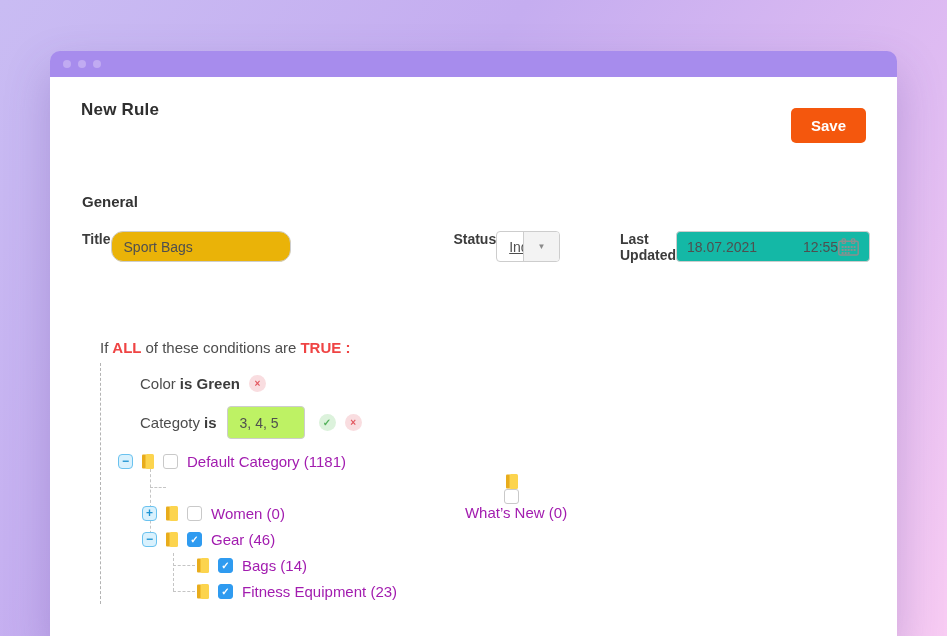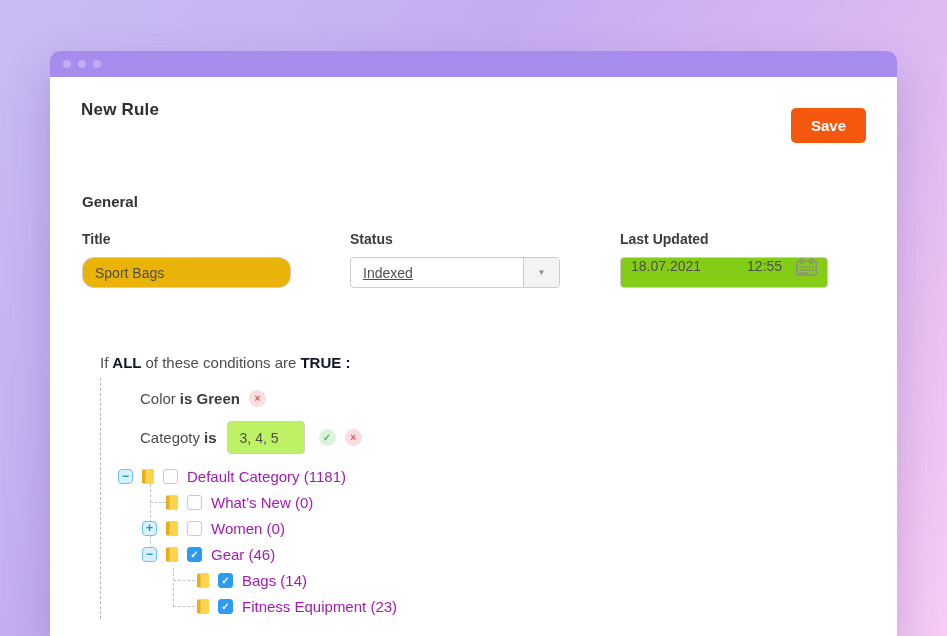--- a/index.html
+++ b/index.html
@@ -25,21 +25,21 @@
   .page-title { font-size: 17px; font-weight: bold; color: #2f2f2f; letter-spacing: 0.2px; }
   .save-btn {
     margin-top: 8px; background: #f4570d; color: #ffffff; border: none;
     font-family: "Liberation Sans", sans-serif; font-size: 15px; font-weight: bold;
     padding: 9px 20px; border-radius: 5px; cursor: pointer;
   }
 
   .general-section { margin-left: 1px; margin-top: 30px; }
   .section-heading { font-size: 15px; font-weight: bold; color: #333333; }
   .fields-row { display: flex; margin-top: 21px; }
-  .field { display: flex; flex-direction: column; }
+  .field { display: flex; flex-direction: row; }
   .field-title { width: 209px; margin-right: 59px; }
   .field-status { width: 210px; margin-right: 60px; justify-content: flex-end; }
   .field-updated { width: 208px; }
   .field-label { font-size: 14px; font-weight: bold; color: #3c3c3c; margin-bottom: 10px; }
   .text-input {
     height: 31px; width: 100%; border: 1px solid #cdcdcd; border-radius: 12px;
     font-family: "Liberation Sans", sans-serif; font-size: 14px; color: #4f4f4f;
     padding: 0 12px; background: #eab308;
   }
   .select-box {
@@ -47,31 +47,31 @@
     background: #fff; display: flex; align-items: center;
   }
   .select-value { font-size: 14px; color: #4f4f4f; padding-left: 12px; text-decoration: underline; }
   .select-arrow-seg {
     position: absolute; right: 0; top: 0; bottom: 0; width: 36px;
     background: #f3f3f3; border-left: 1px solid #cdcdcd; border-radius: 0 3px 3px 0;
     display: flex; align-items: center; justify-content: center;
     font-size: 8px; color: #8a8a8a; cursor: pointer;
   }
   .date-box {
-    height: 31px; border: 1px solid #cdcdcd; border-radius: 4px; background: #84cc16;
-    display: flex; align-items: flex-start; padding: 0 10px;
+    height: 31px; border: 1px solid #cdcdcd; border-radius: 4px; background: #14b8a6;
+    display: flex; align-items: center; padding: 0 10px;
   }
   .date-text { font-size: 14px; color: #4f4f4f; }
   .time-text { font-size: 14px; color: #4f4f4f; margin-left: 46px; }
   .calendar-icon { margin-left: auto; display: flex; cursor: pointer; }
 
   .conditions { margin-left: 19px; margin-top: 66px; }
   .cond-intro { font-size: 15px; color: #4d4d4d; }
   .cond-intro .chunk { margin-right: 4px; }
-  .cond-intro b { color: #0f172a; }
+  .cond-intro b { color: #ef4444; }
   .cond-body { border-left: 1px dashed #b3b3b3; margin-top: 7px; padding-top: 8px; }
   .cond-row { display: flex; align-items: center; font-size: 15px; color: #4d4d4d; padding-left: 13px; }
   .cond-row .chunk { margin-right: 4px; margin-left: 26px; }
   .cond-row b { color: #3c3c3c; }
   .row-color { height: 24px; }
   .row-category { margin-top: 11px; height: 33px; }
   .mini-input {
     width: 78px; height: 33px; border: 1px solid #cdcdcd; border-radius: 4px;
     font-family: "Liberation Sans", sans-serif; font-size: 14px; color: #4f4f4f;
     padding: 0 12px; margin-left: 10px; background: #bef264;
@@ -84,21 +84,21 @@
   .icon-remove { background: #f9dde0; color: #e2575f; }
   .icon-approve { background: #dcf2dc; color: #53b15b; }
   .row-color .icon-remove { margin-left: 9px; }
   .row-category .icon-approve { margin-left: 14px; }
   .row-category .icon-remove { margin-left: 9px; }
 
   .tree { position: relative; margin-top: 9px; }
   .tree-row { display: flex; align-items: center; height: 26px; position: relative; z-index: 1; }
   .lvl0 { padding-left: 17px; }
   .lvl1 { padding-left: 41px; }
-  .lvl1-leaf { padding-left: 65px; }
+  .lvl1-leaf { padding-left: 65px; flex-direction: column; }
   .lvl2 { padding-left: 96px; }
   .expand-box {
     width: 15px; height: 15px; border: 1px solid #6ac2ef; border-radius: 4px;
     background: #d9f1fd; color: #1d93d2; font-size: 12px; font-weight: bold;
     display: inline-flex; align-items: center; justify-content: center;
     line-height: 1; margin-right: 9px; cursor: pointer; flex: none;
   }
   .folder-icon { margin-right: 9px; display: flex; flex: none; }
   .checkbox {
     width: 15px; height: 15px; border-radius: 3px; margin-right: 9px; flex: none;

